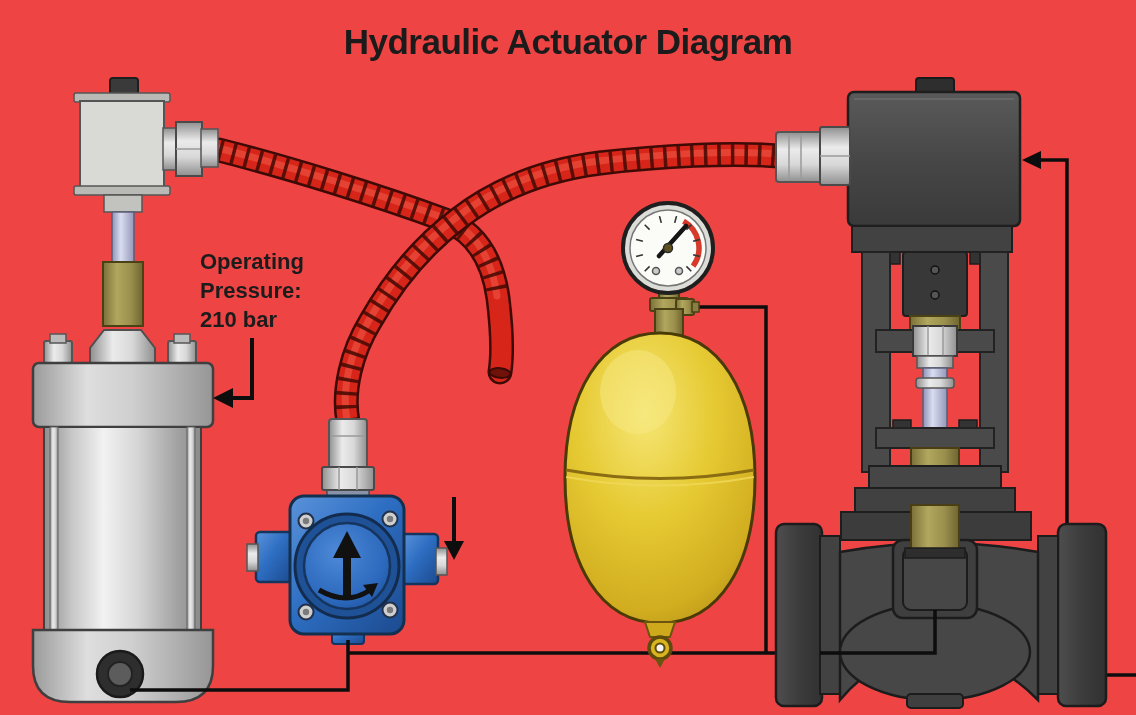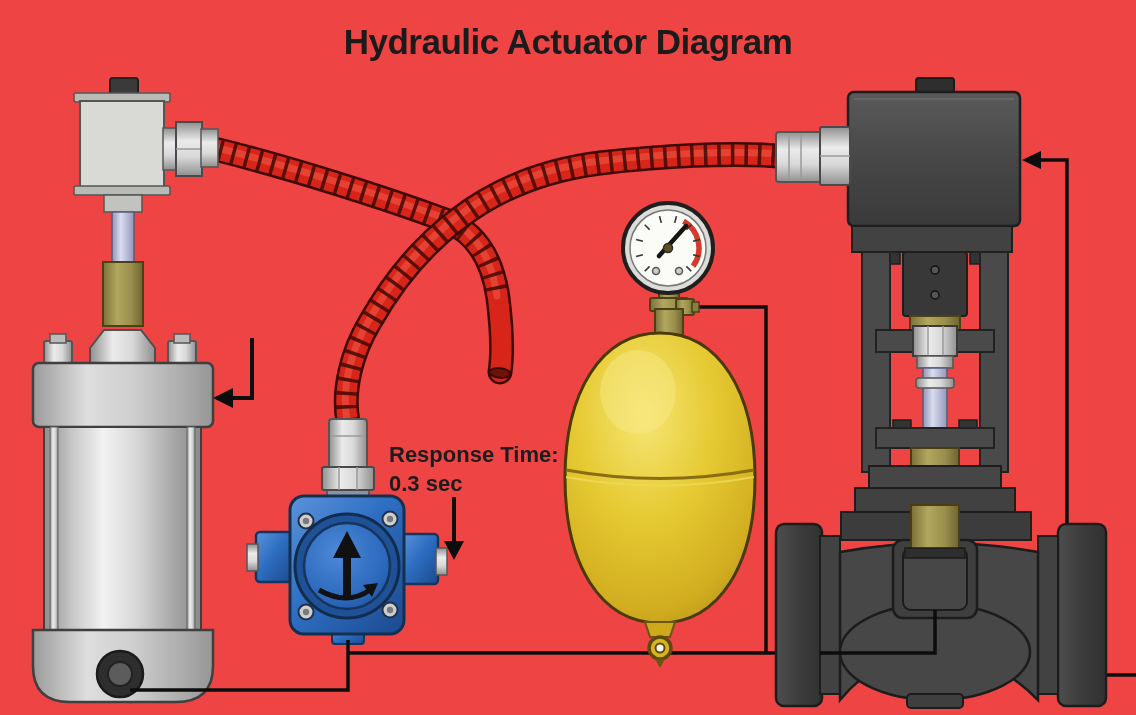--- a/index.html
+++ b/index.html
@@ -260,19 +260,20 @@
 <g stroke="#0d0d0d" stroke-width="4" fill="none">
   <path d="M252,338 V398 H230"></path>
   <path d="M454,497 V544"></path>
 </g>
 <polygon points="213,398 233,388 233,408" fill="#0d0d0d"></polygon>
 <polygon points="454,560 444,541 464,541" fill="#0d0d0d"></polygon>
 </svg>
 
 <div class="diagram-title">Hydraulic Actuator Diagram</div>
 
-
-<div class="callout resp">
-  <span>Response Time:</span>
-  <span>0.3 sec</span>
+<div class="callout op">
+  <span>Operating</span>
+  <span>Pressure:</span>
+  <span>210 bar</span>
 </div>
 
+
 </div>
 
 </body></html>

